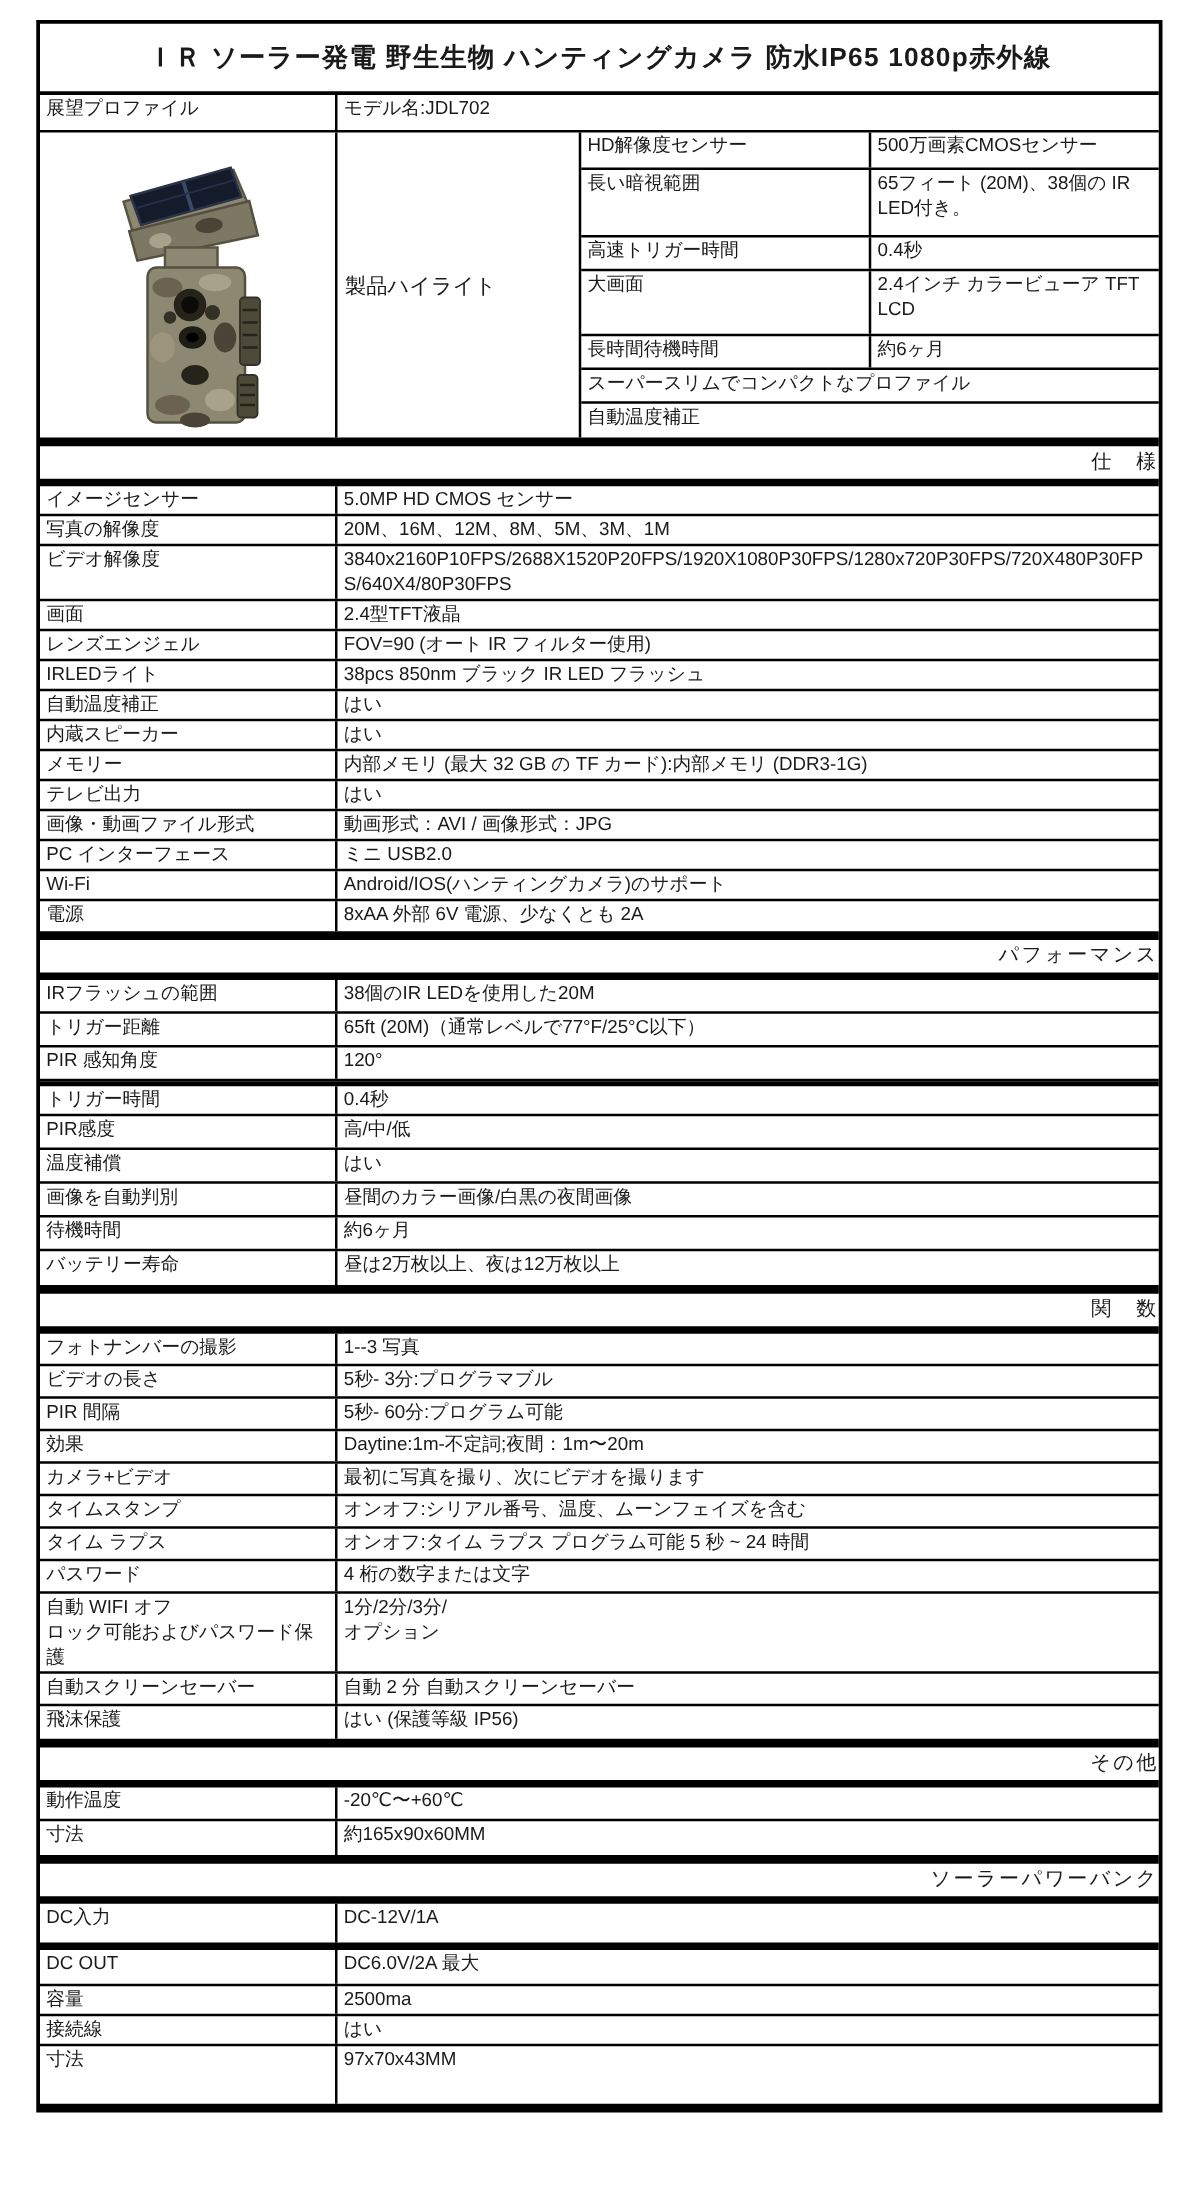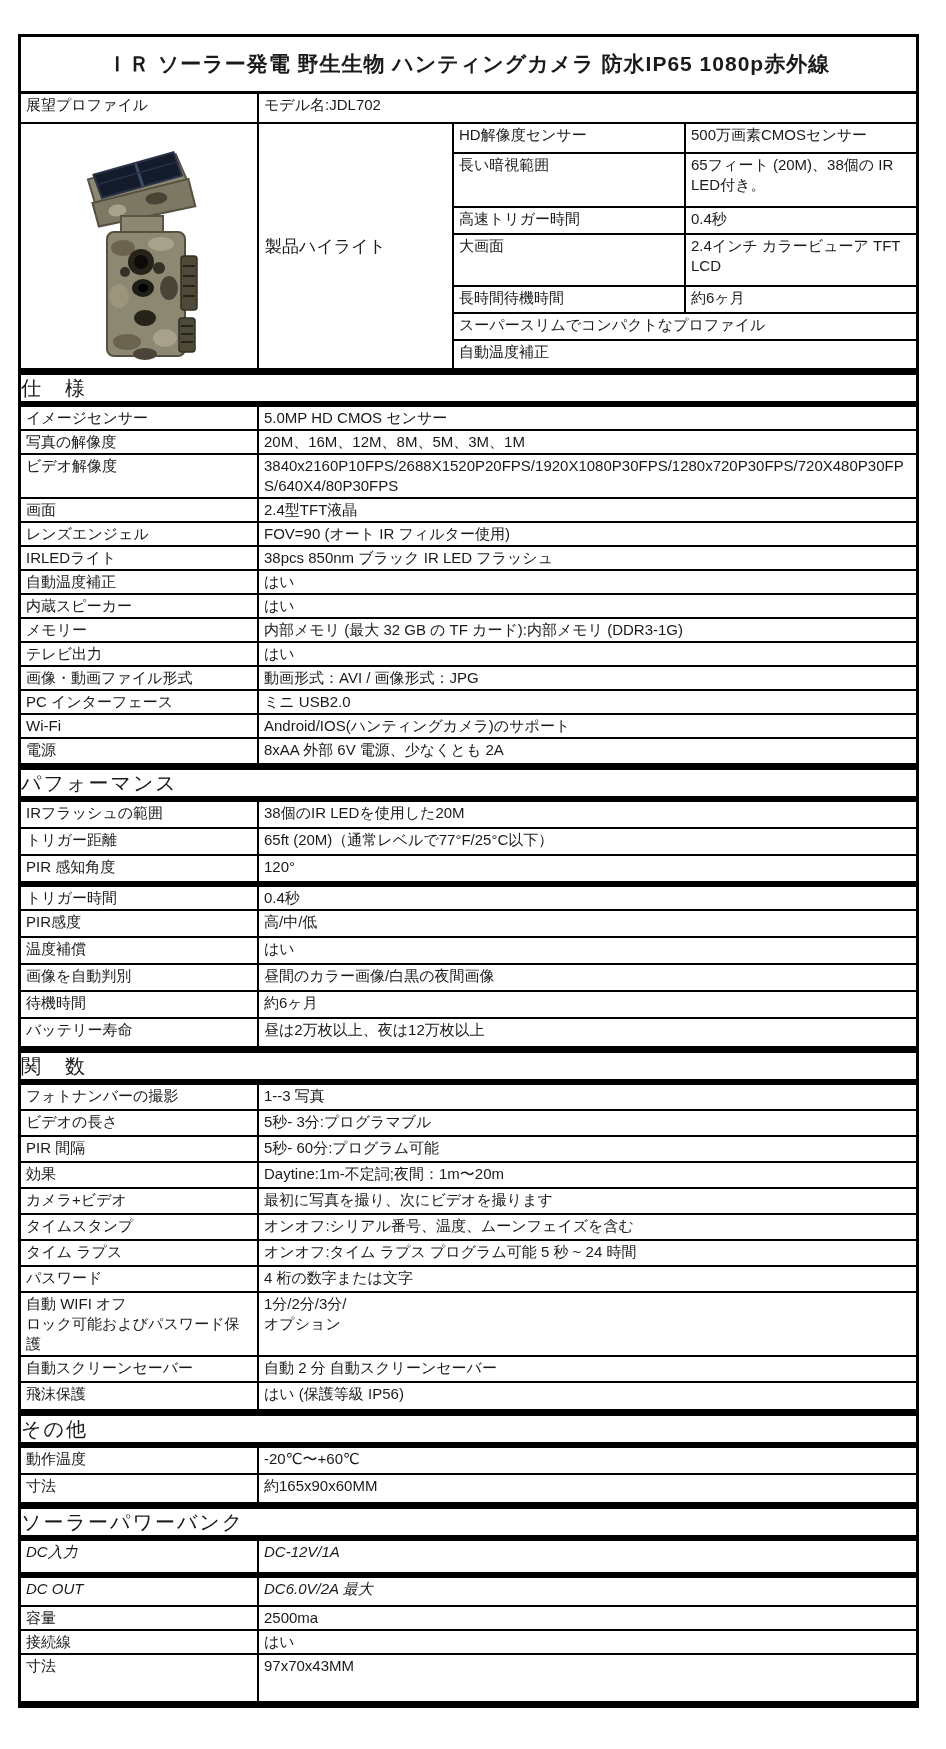--- a/index.html
+++ b/index.html
@@ -1,48 +1,48 @@
 <!DOCTYPE html>
 <html lang="ja"><head>
 <meta charset="utf-8">
 <style>
   html,body{margin:0;padding:0;background:#ffffff;}
   body{width:946px;height:1749px;position:relative;
        font-family:"Liberation Sans","DejaVu Sans",sans-serif;color:#1a1a1a;}
   *{box-sizing:border-box;}
-  .sheet{position:absolute;left:18px;top:16px;width:901px;background:#fff;
-         border:3px solid #000;border-bottom:7px solid #000;display:flex;flex-direction:column;margin-top:18px;}
+  .sheet{position:absolute;left:29px;top:16px;width:901px;background:#fff;
+         border:3px solid #000;border-bottom:7px solid #000;display:flex;flex-direction:column;}
   .title-row{min-height:57px;display:flex;align-items:center;justify-content:center;
              font-size:21px;font-weight:bold;letter-spacing:1px;border-bottom:3px solid #000;text-align:center;}
   .row{display:flex;border-bottom:2px solid #000;}
   .row:last-child{border-bottom:none;}
   .cell{padding:1px 5px;font-size:15px;line-height:20px;white-space:pre-line;overflow-wrap:anywhere;}
   .label{flex:0 0 238px;border-right:2px solid #000;}
   .value{flex:1;}
   .profile-row{min-height:30px;justify-content:center;}
   
   .hl-block{display:flex;border-bottom:0;}
   .hl-img-cell{flex:0 0 238px;border-right:2px solid #000;display:flex;align-items:center;justify-content:center;padding:4px;}
   .hl-mid{flex:0 0 195px;border-right:2px solid #000;display:flex;align-items:center;padding:0 6px;font-size:17px;}
   .hl-table{flex:1;display:flex;flex-direction:column;}
   .hl-row{display:flex;border-bottom:2px solid #000;}
   .hl-row:last-child{border-bottom:none;}
   .hl-label{flex:0 0 232px;border-right:2px solid #000;}
   .hl-value{flex:1;}
   .h-r0{min-height:30px}.h-r1{min-height:54px}.h-r2{min-height:27px}
   .h-r3{min-height:52px}.h-r4{min-height:27px}.h-f0{min-height:27px}.h-f1{min-height:25px}
   
-  .sec-header{border-top:7px solid #000;border-bottom:6px solid #000;text-align:left;
-              font-size:20px;line-height:22px;padding:2px 0;letter-spacing:2px;}
+  .sec-header{border-top:7px solid #000;border-bottom:6px solid #000;text-align:right;
+              font-size:16px;line-height:22px;padding:2px 0;letter-spacing:2px;}
   .sec-spec .row{min-height:24px;}
   .sec-perf .row{min-height:27px;}
   .sec-func .row{min-height:26px;}
   .sec-other .row{min-height:27px;}
   .sep-top{border-top:4px solid #000;}
-  .r-md{min-height:33px;font-style:italic;}
+  .r-md{min-height:33px;}
   .r-sm{min-height:24px;}
   .r-grow{min-height:46px;}
   svg{display:block;}
 </style>
 </head>
 <body>
 
 <div class="sheet">
 
   <div class="title-row">ＩＲ ソーラー発電 野生生物 ハンティングカメラ 防水IP65 1080p赤外線</div>

